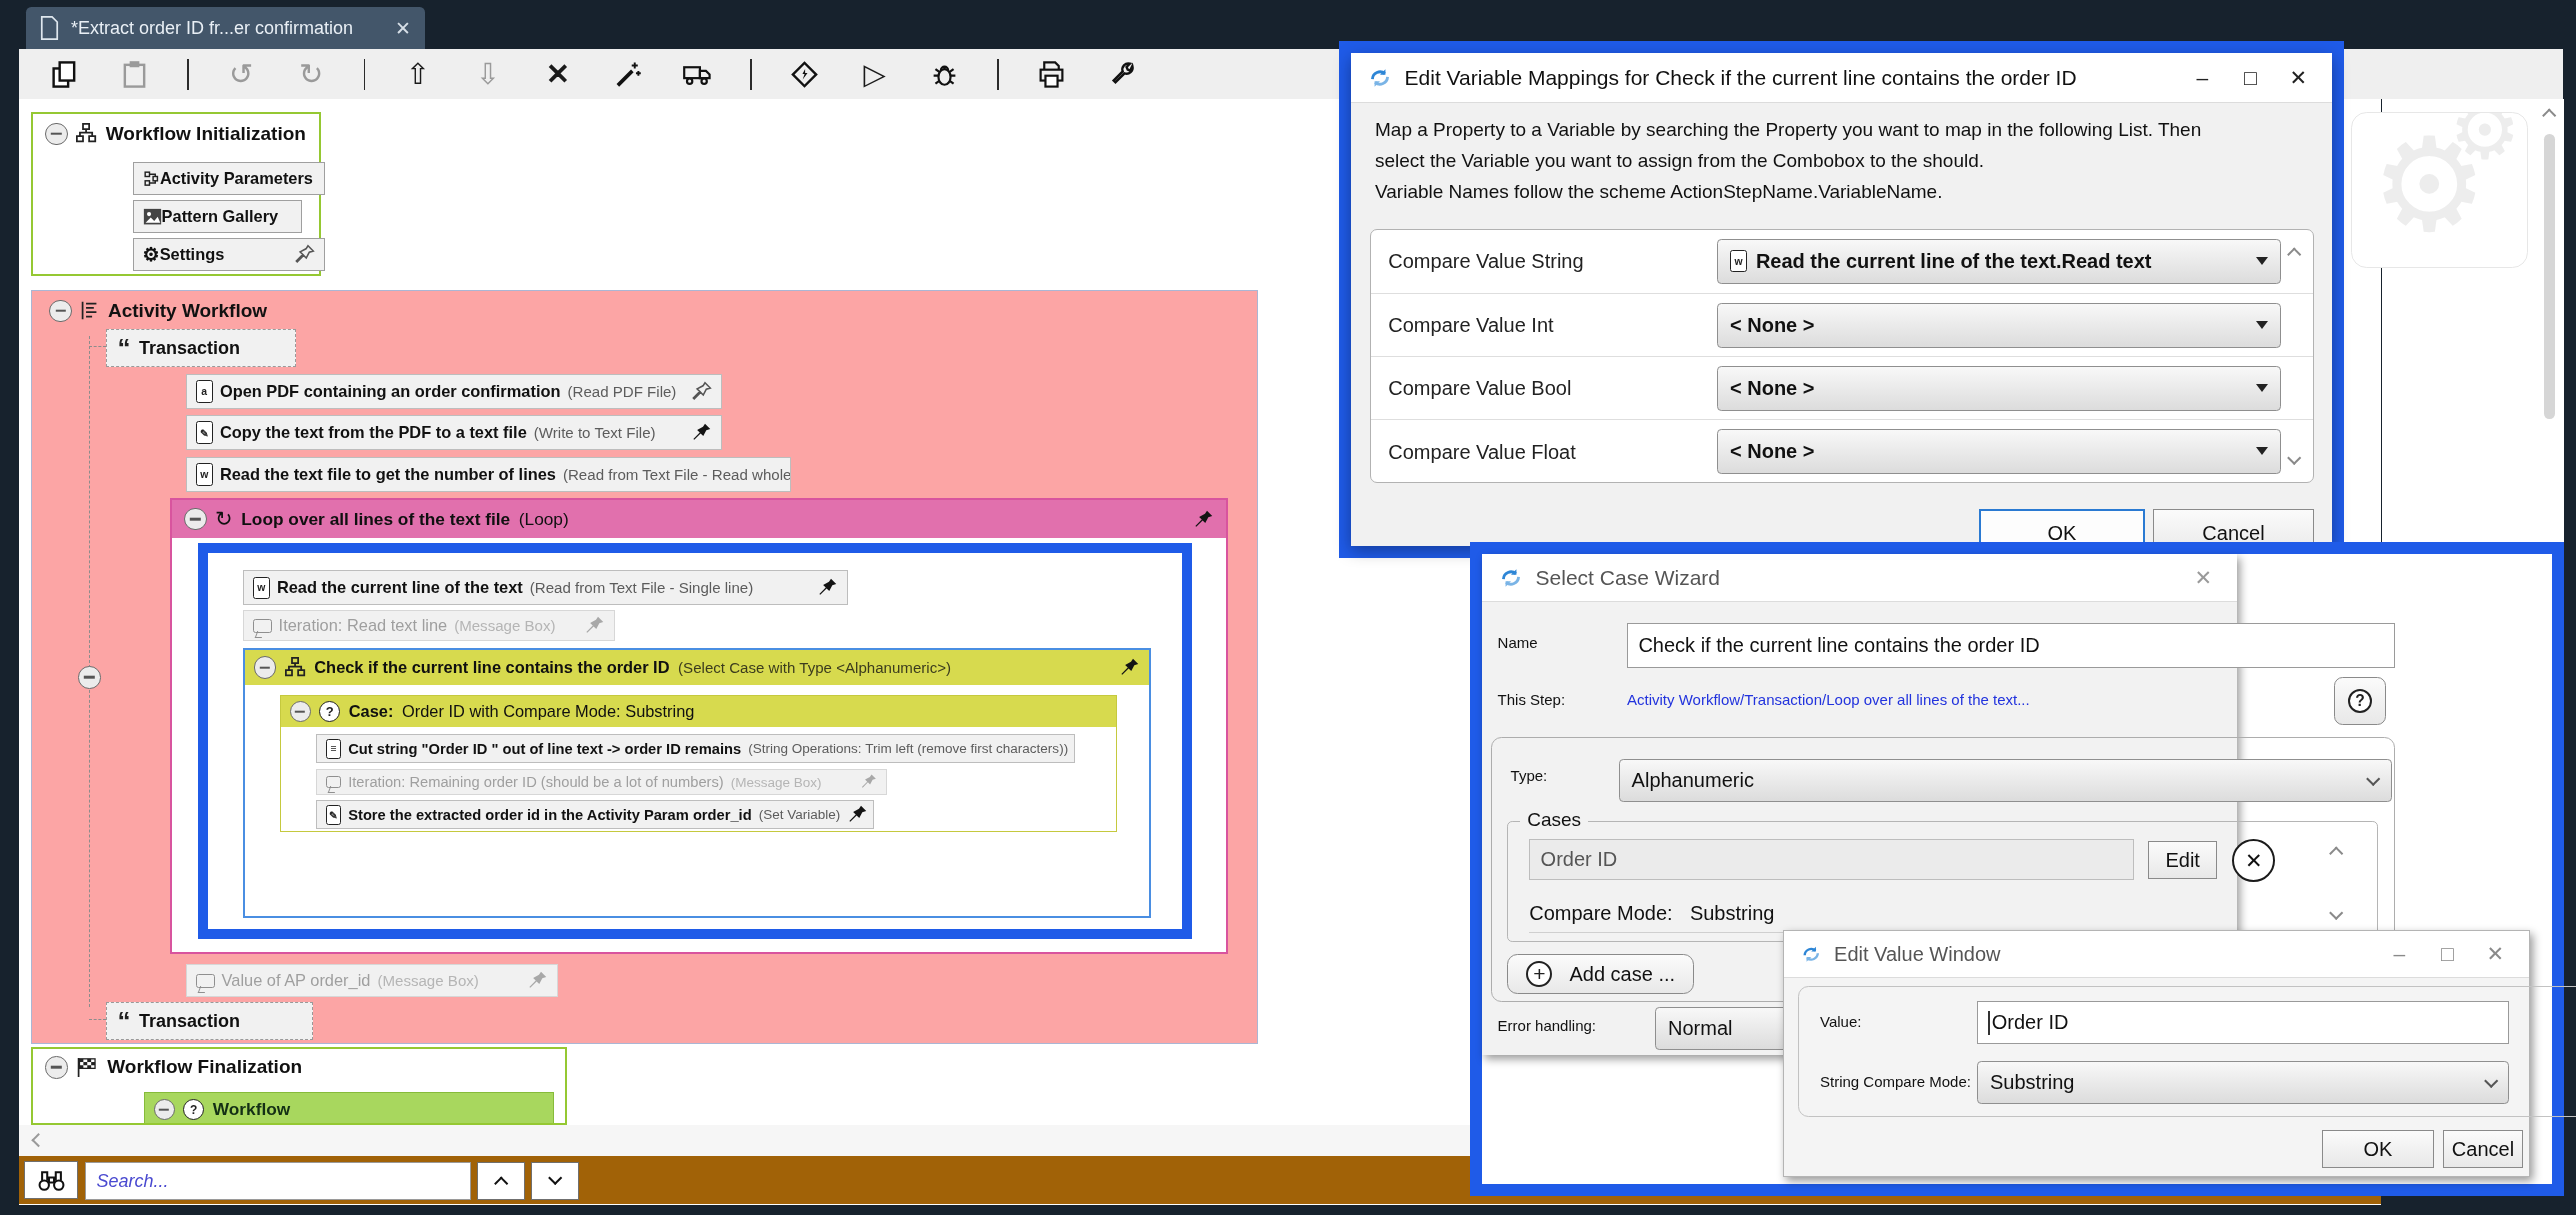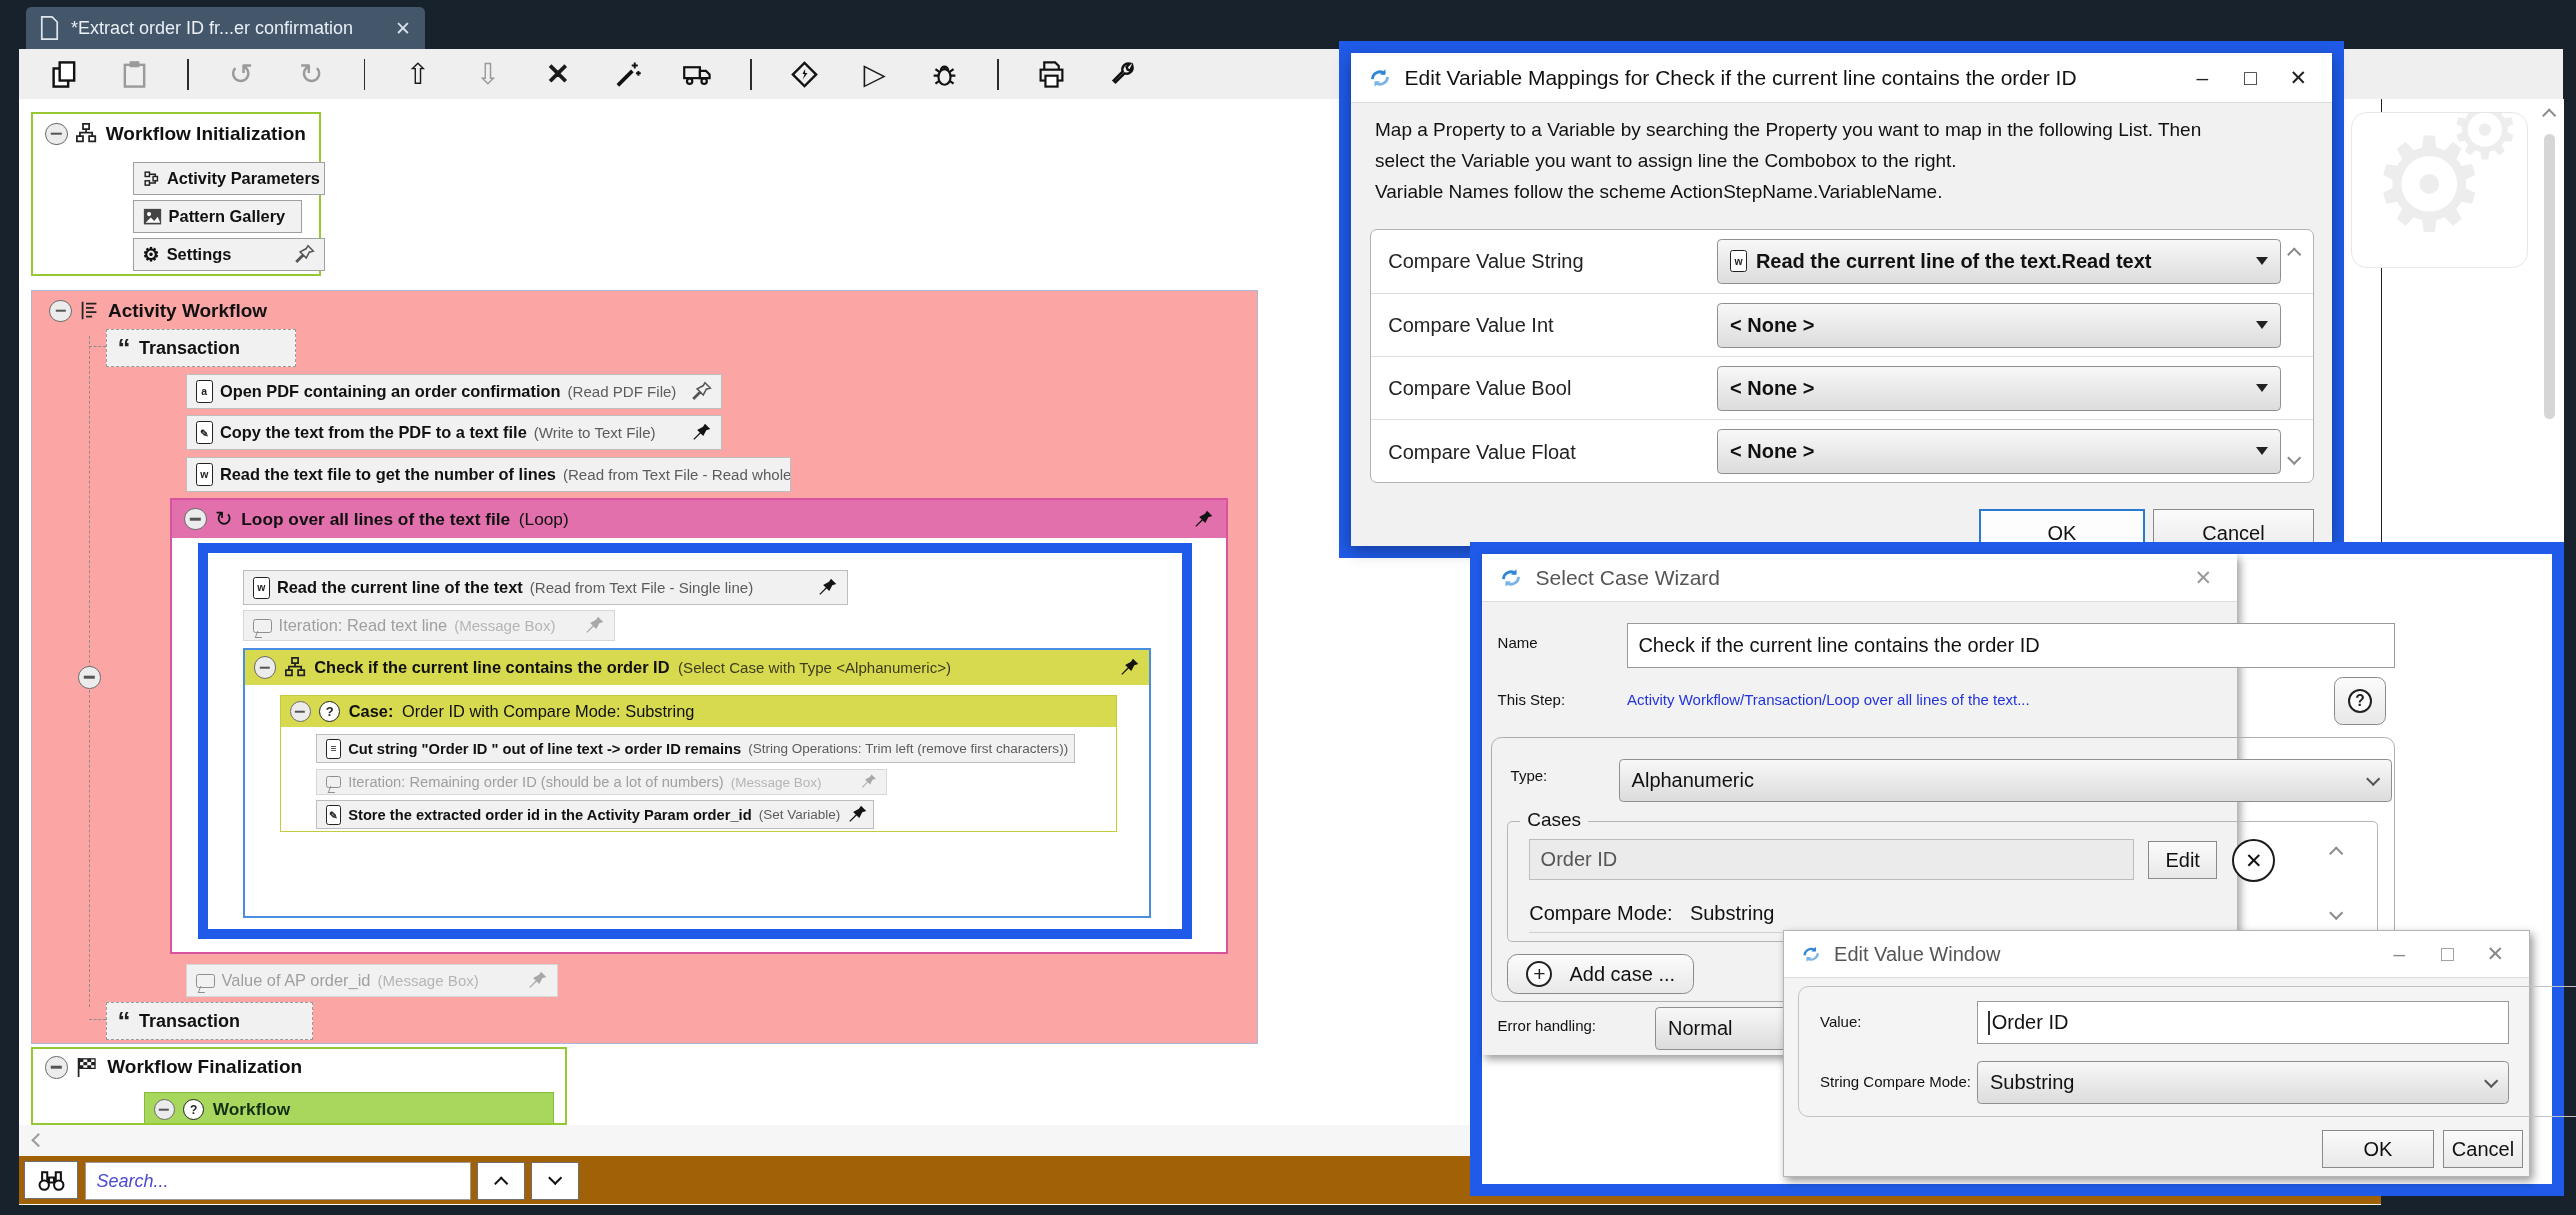--- a/index.html
+++ b/index.html
@@ -35,21 +35,21 @@
   .bub::after{content:"";position:absolute;left:2.6px;bottom:-6px;width:6px;height:6px;border-left:1.7px solid #8f8f8f;border-bottom:1.7px solid #8f8f8f;transform:skewX(-20deg)}
   .pin{width:21px;height:21px;flex:none;margin-left:auto}
   .pin path{fill:#141414}
   .pin.o path{fill:none;stroke:#555;stroke-width:1.8}
   .pin.g path{fill:#a8a8a8}
   .branch{width:21px;height:21px;flex:none}
   .branch *{stroke:#222;fill:none;stroke-width:2}
   
   .greenbox{position:absolute;border:2.6px solid #95c832;background:#fff}
   .grphdr{position:absolute;display:flex;align-items:center;gap:8.6px;font-weight:bold;font-size:19px;color:#111;white-space:nowrap}
-  .wbtn{position:absolute;display:flex;align-items:center;gap:7px;background:#f1f1f1;border:1.3px solid #9f9f9f;padding:0 8.6px;font-weight:bold;font-size:16.4px;color:#111;white-space:nowrap}
+  .wbtn{position:absolute;display:flex;align-items:center;background:#f1f1f1;border:1.3px solid #9f9f9f;padding:0 8.6px;font-weight:bold;font-size:16.4px;color:#111;white-space:nowrap}
   .activity{position:absolute;border:1.7px solid #aab6d4;background:#fca5a5}
   .vline{position:absolute;border-left:1.7px dashed #8c8c8c}
   .hstub{position:absolute;border-top:1.7px dashed #8c8c8c}
   .trans{position:absolute;display:flex;align-items:center;gap:8.6px;background:#f1f1f1;border:1.7px dashed #9a9a9a;padding:0 10.4px;font-weight:bold;font-size:18px;color:#111}
   .quote{font-size:26px;line-height:12px;color:#222;font-weight:bold}
   .step{position:absolute;display:flex;align-items:center;gap:7px;background:#f1f1f1;border:1.3px solid #bdbdbd;padding:0 8.6px;height:35px;font-size:16.4px;color:#111;white-space:nowrap;overflow:hidden}
   .step .nm{font-weight:bold}
   .step .ty{color:#5c5c5c;font-size:.92em}
   .step.dis{color:#9f9f9f;border-color:#d7d7d7}
   .step.dis .nm{font-weight:normal;color:#9f9f9f}
@@ -415,21 +415,21 @@
             <path d="M17 4v5h-5z" fill="#2e86d6"></path>
             <path d="M19 11a7 7 0 0 1-11.5 5" stroke="#7ab4e6" stroke-width="2.6"></path>
             <path d="M7 20v-5h5z" fill="#7ab4e6"></path>
           </svg>
         <span style="font-size:21px;color:#111">Edit Variable Mappings for Check if the current line contains the order ID</span>
         <span class="wctl" style="margin-left:auto">–</span>
         <span class="wctl">□</span>
         <span class="wctl">✕</span>
       </div>
       <span class="dlgtext" style="left:24px;top:66px">Map a Property to a Variable by searching the Property you want to map in the following List. Then</span>
-      <span class="dlgtext" style="left:24px;top:97px">select the Variable you want to assign line the Combobox to the right.</span>
+      <span class="dlgtext" style="left:24px;top:97px">select the Variable you want to assign from the Combobox to the should.</span>
       <span class="dlgtext" style="left:24px;top:128px">Variable Names follow the scheme ActionStepName.VariableName.</span>
 
       <div class="listbox" style="left:19px;top:176px;width:944px;height:254px">
         <div class="lrow" style="top:0">
           <span class="llab">Compare Value String</span>
           <div class="combo" style="left:346px;top:8.6px;width:564px;height:45px">
             <span class="doc">w</span>
             <span class="val">Read the current line of the text.Read text</span>
             <span class="tri spread"></span>
           </div>

